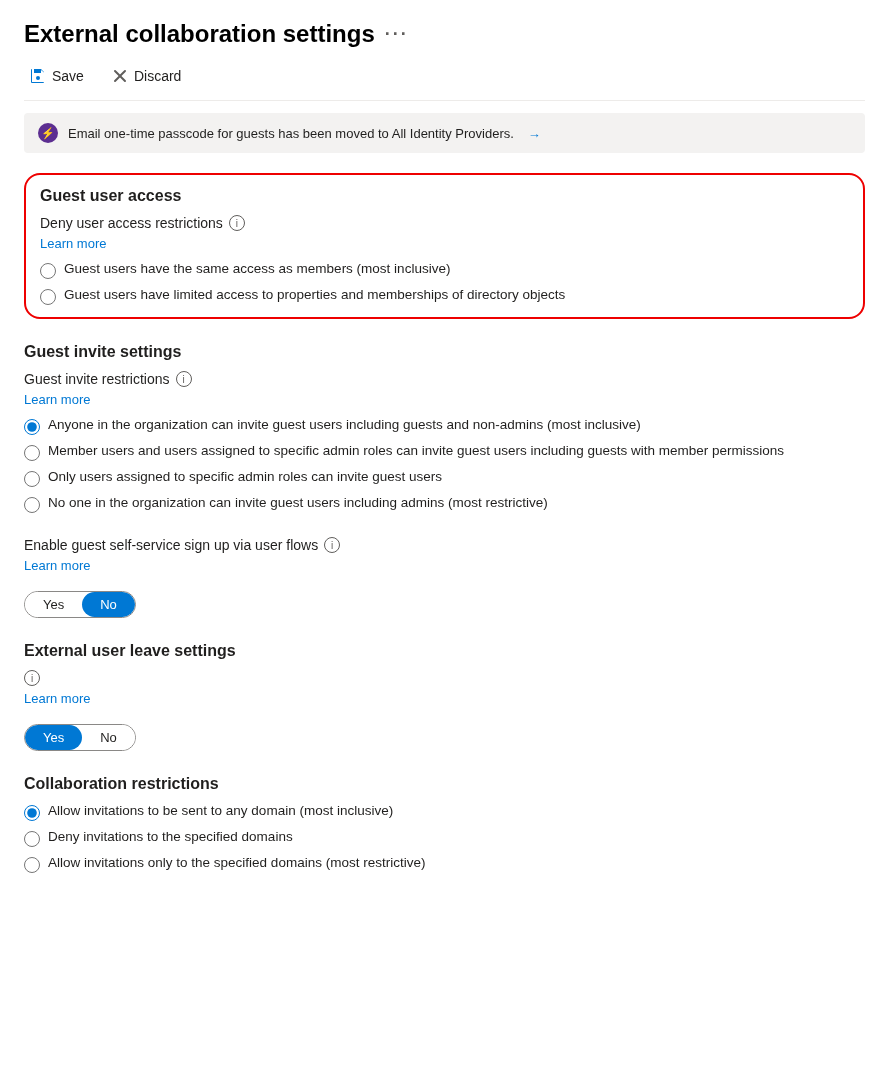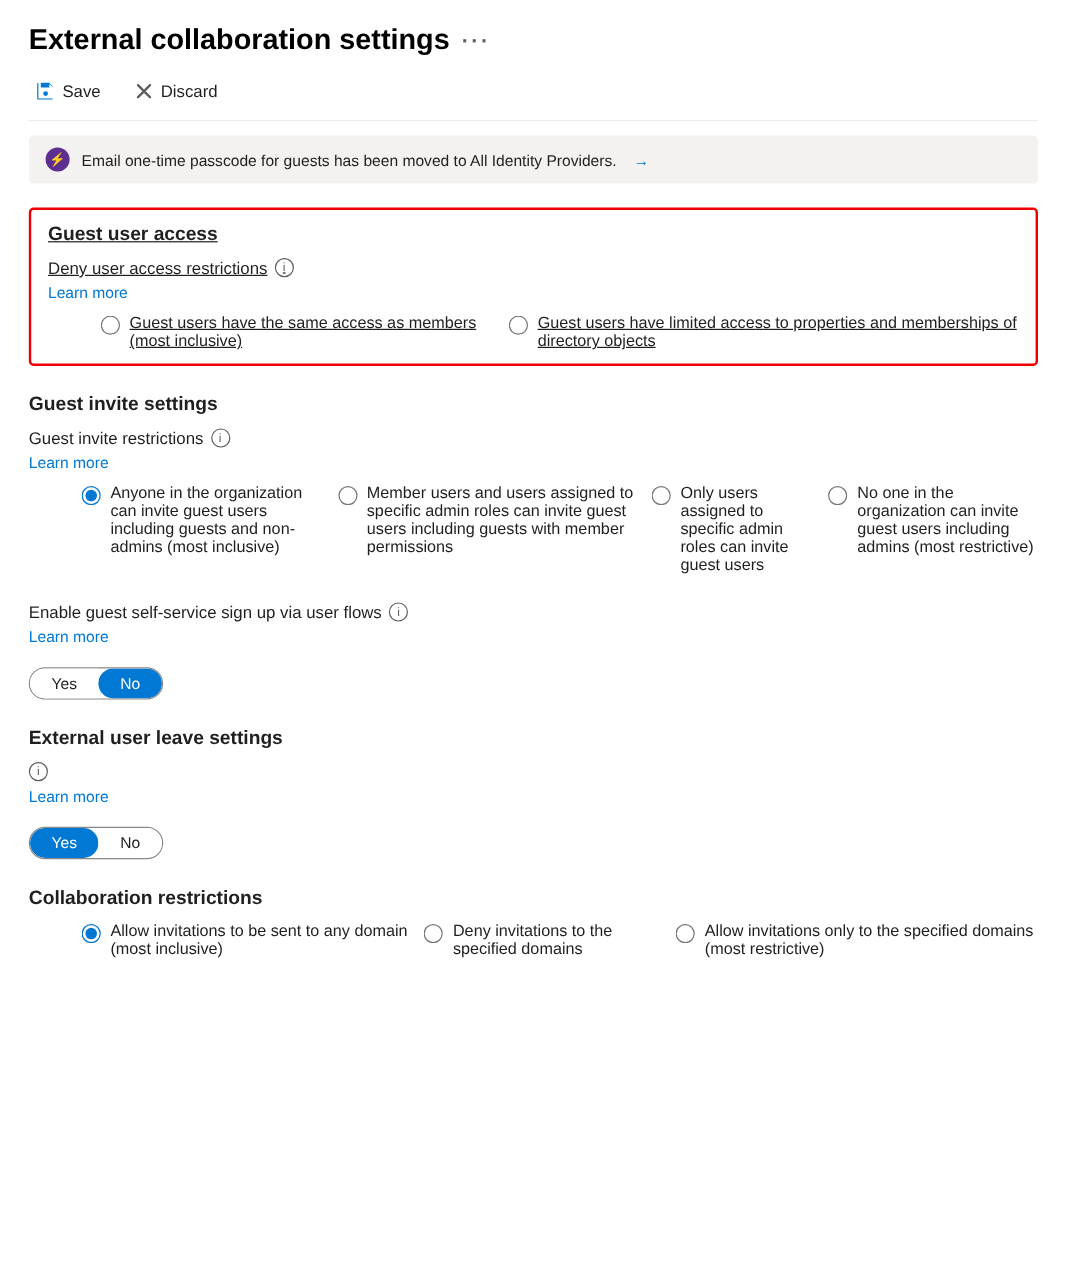--- a/index.html
+++ b/index.html
@@ -84,24 +84,23 @@
       color: #0078d4;
       margin-left: 4px;
     }
 
     .section {
       margin-bottom: 24px;
     }
 
     .section-bordered {
       border: 2px solid #e00;
-      border-radius: 4px;
+      border-radius: 16px;
       padding: 12px 14px;
       margin-bottom: 24px;
-      text-decoration: underline;
     }
 
     .section-title {
       font-size: 16px;
       font-weight: 600;
       margin-bottom: 10px;
       color: #201f1e;
     }
 
     .field-label {
@@ -131,23 +130,22 @@
       color: #0078d4;
       text-decoration: none;
       font-size: 13px;
       display: inline-block;
       margin-bottom: 10px;
       cursor: pointer;
     }
 
     .radio-group {
       display: flex;
-      flex-direction: row;
+      flex-direction: column;
       gap: 8px;
-      margin-left: 44px;
     }
 
     .radio-item {
       display: flex;
       align-items: flex-start;
       gap: 8px;
       font-size: 13.5px;
       cursor: pointer;
     }
 

